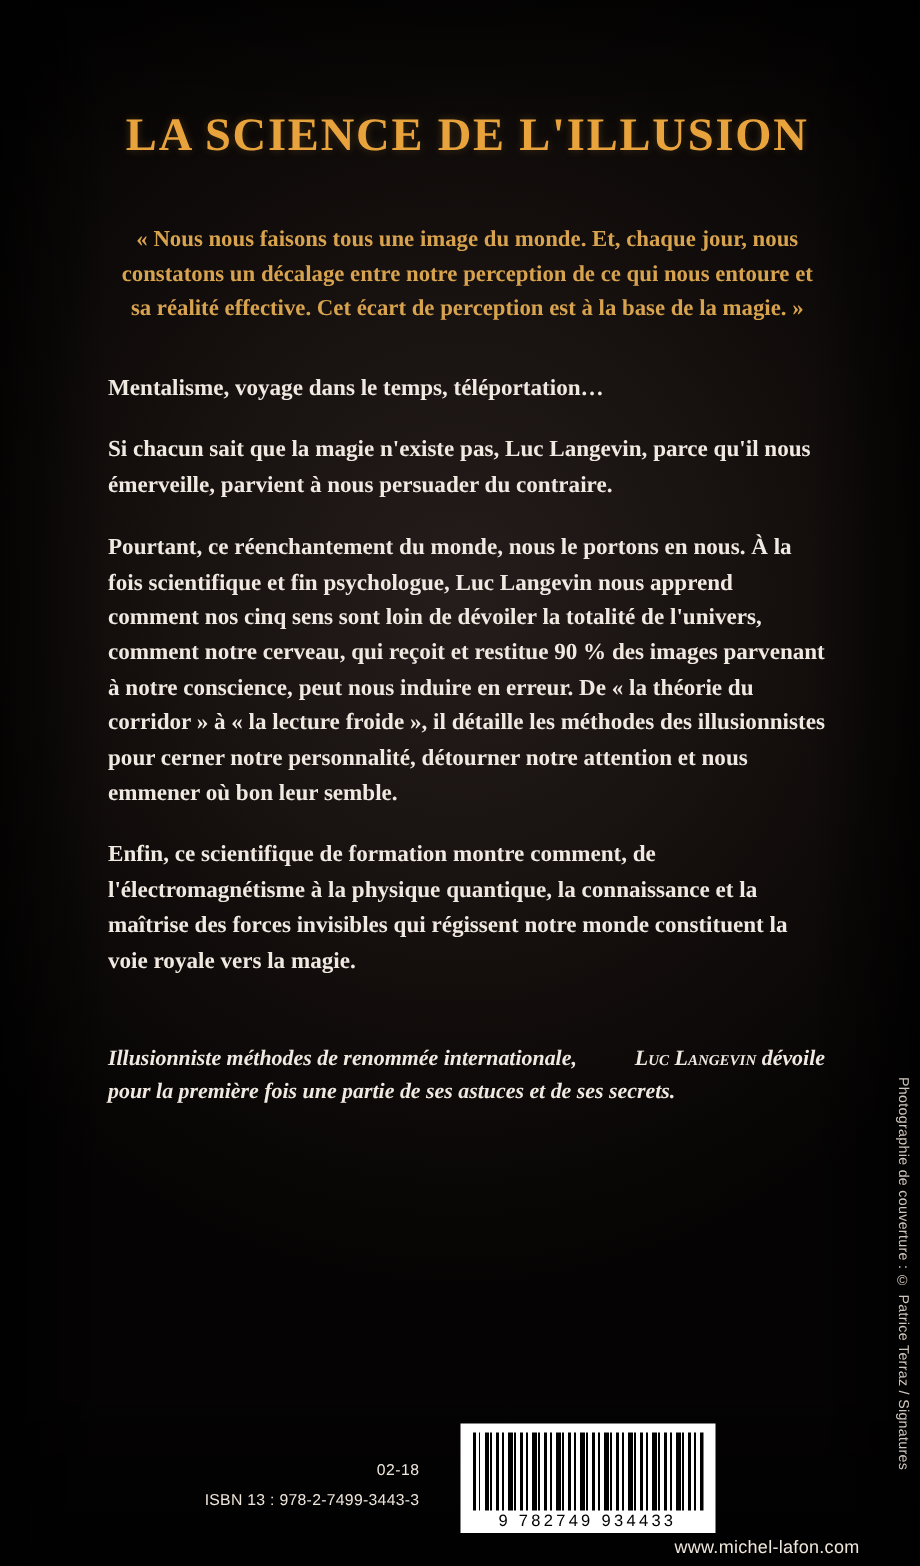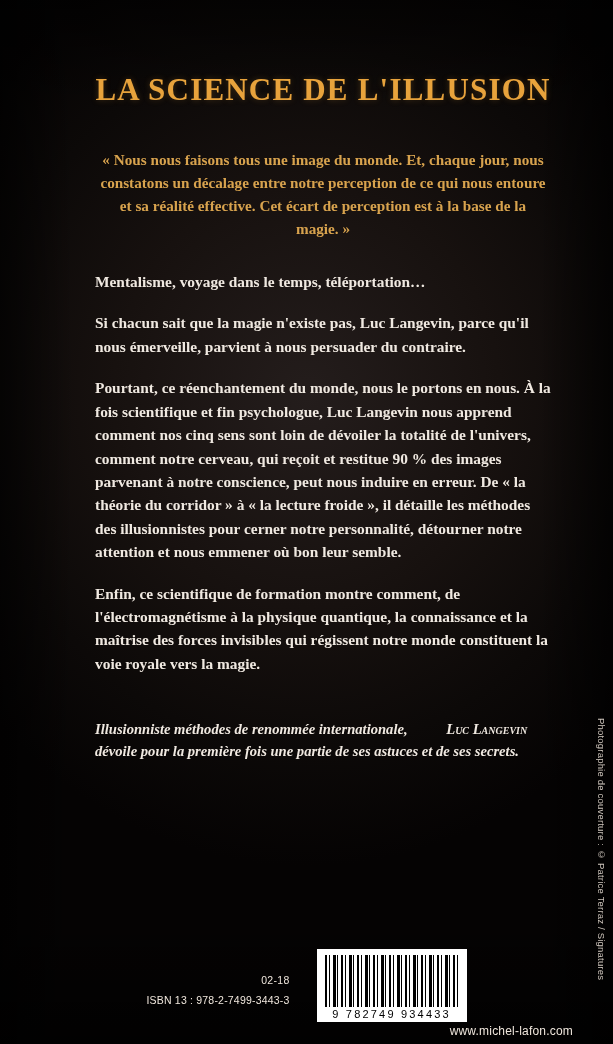--- a/index.html
+++ b/index.html
@@ -29,21 +29,21 @@
     position: absolute;
     inset: 0;
     pointer-events: none;
     background:
       linear-gradient(to right, rgba(0,0,0,0.65) 0%, rgba(0,0,0,0) 12%, rgba(0,0,0,0) 88%, rgba(0,0,0,0.7) 100%),
       linear-gradient(to bottom, rgba(0,0,0,0.55) 0%, rgba(0,0,0,0) 10%, rgba(0,0,0,0) 88%, rgba(0,0,0,0.75) 100%);
   }
   .content {
     position: relative;
     z-index: 2;
-    padding: 0 62px 0 95px;
+    padding: 0 62px 0 72px;
   }
   .title {
     margin: 0;
     padding-top: 72px;
     text-align: center;
     font-family: "Liberation Serif", serif;
     font-size: 31px;
     font-weight: bold;
     letter-spacing: 1.2px;
     color: #e8a33c;
@@ -121,21 +121,21 @@
     letter-spacing: 0.3px;
     margin-bottom: 8px;
   }
   .isbn-text {
     font-size: 10.5px;
     letter-spacing: 0.2px;
   }
   .barcode-wrap {
     background: #ffffff;
     padding: 6px 8px 2px 8px;
-    width: 150px;
+    width: 170px;
     box-sizing: border-box;
   }
   .bars {
     height: 52px;
     width: 100%;
     background-image: repeating-linear-gradient(
       to right,
       #000 0px, #000 2px, #fff 2px, #fff 4px,
       #000 4px, #000 5px, #fff 5px, #fff 8px,
       #000 8px, #000 11px, #fff 11px, #fff 12px,

